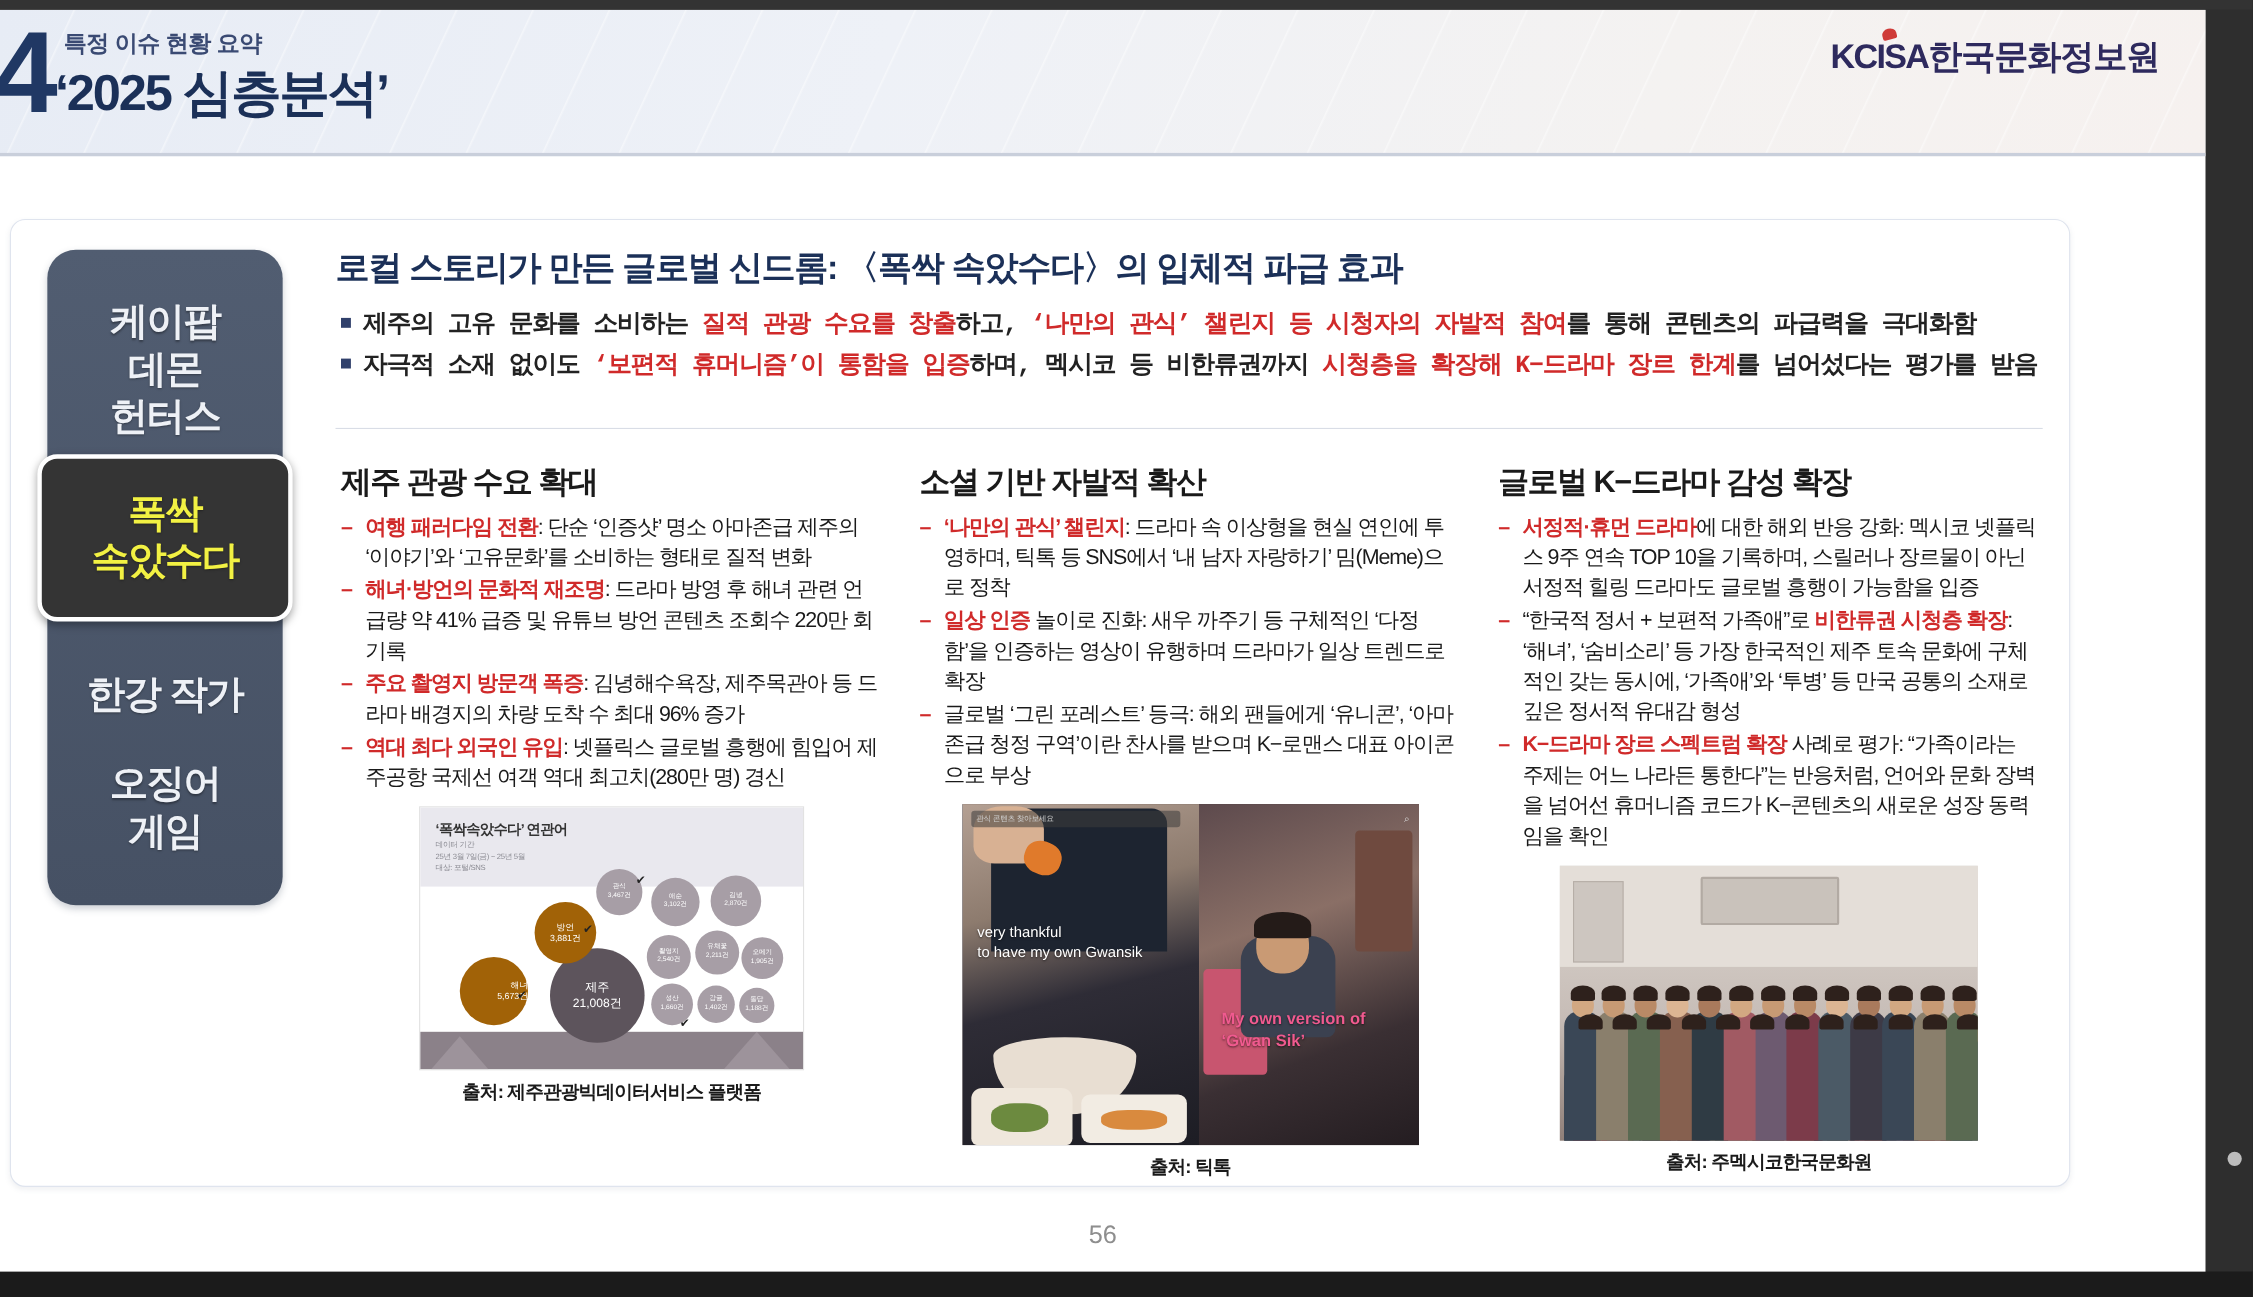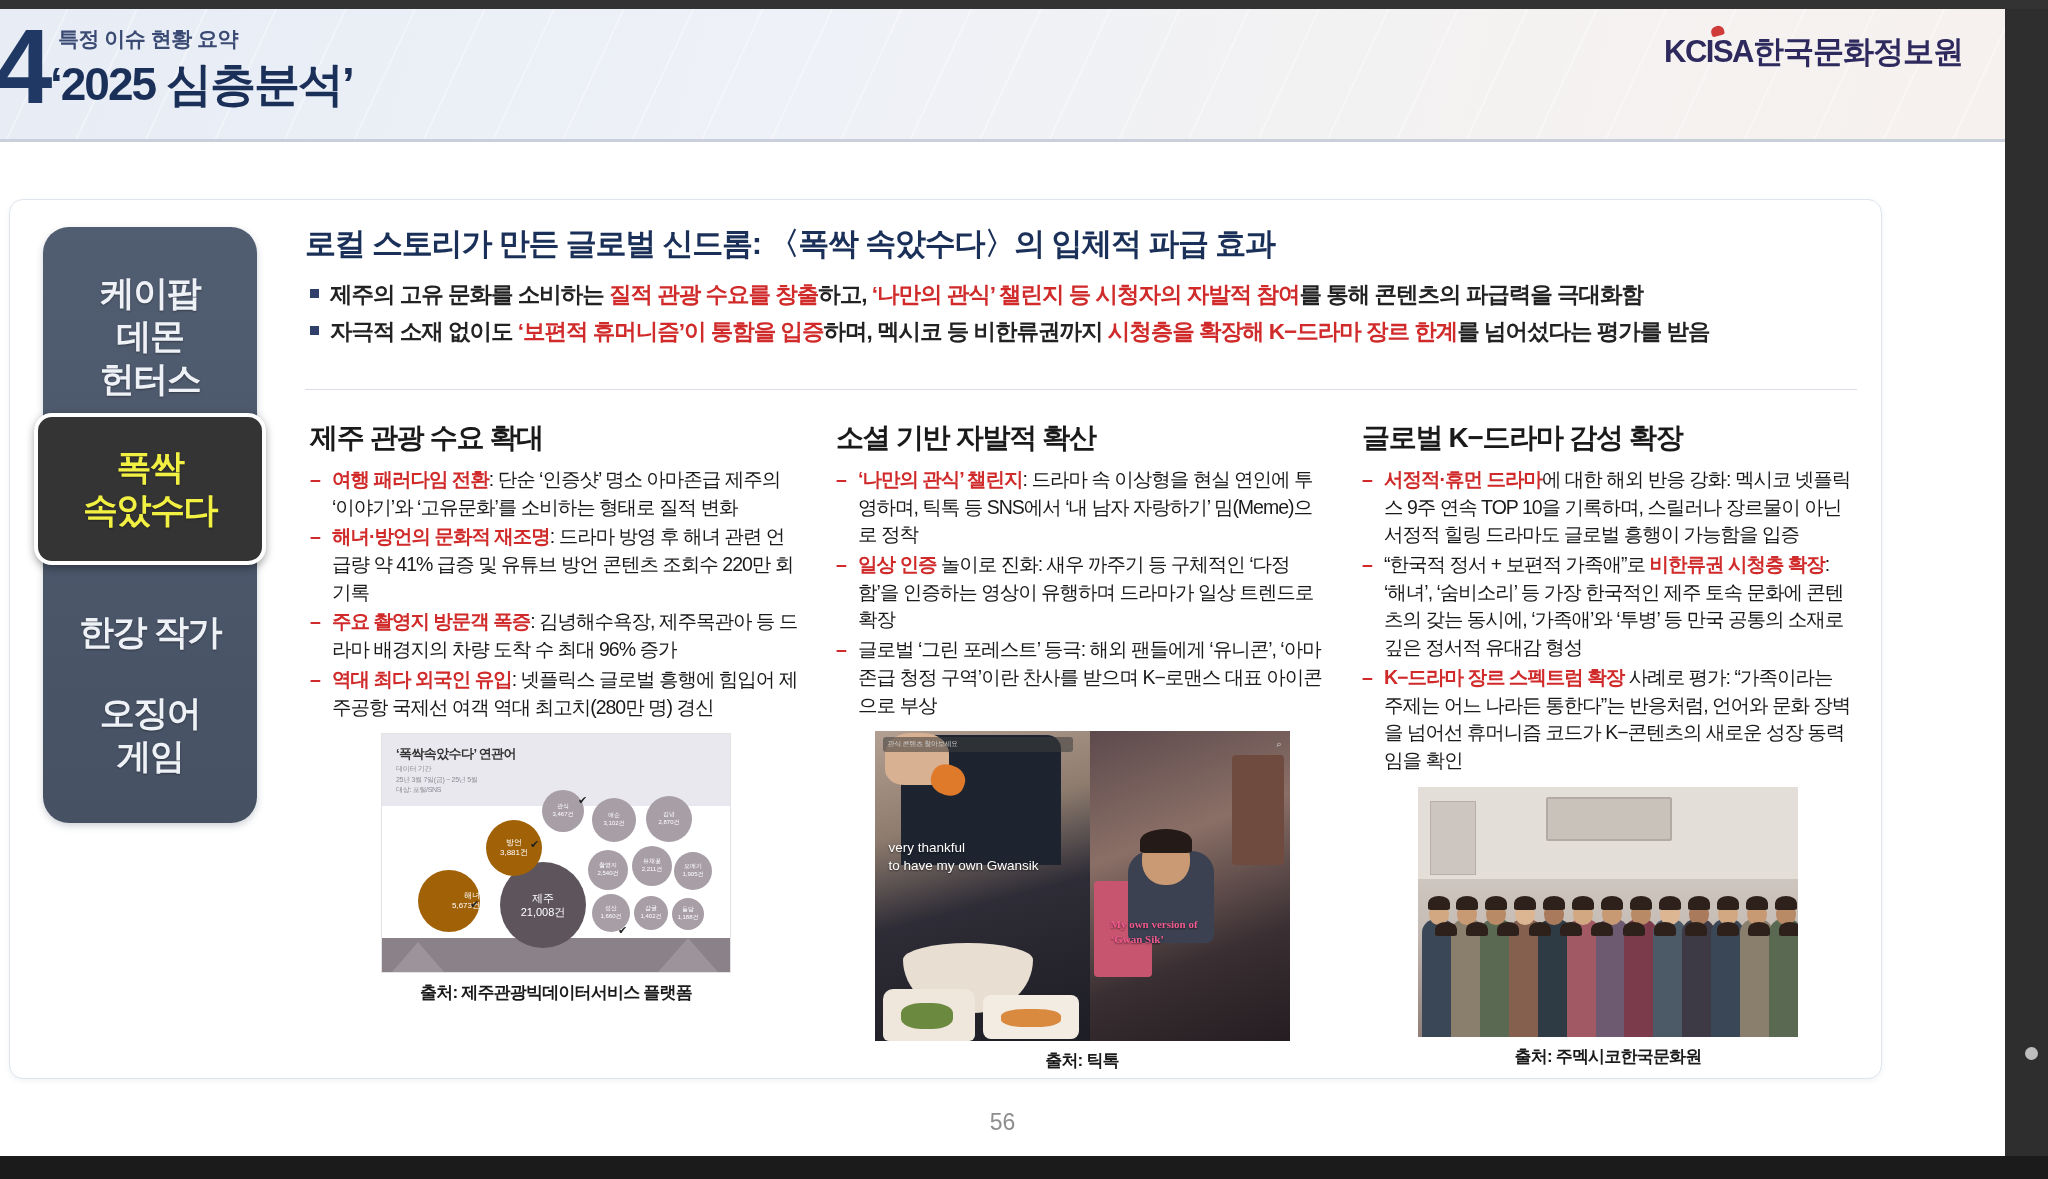--- a/index.html
+++ b/index.html
@@ -168,20 +168,21 @@
     letter-spacing: -1.2px;
     margin-bottom: 13px;
   }
   .lead-row {
     display: flex; align-items: flex-start;
     font-size: 22.5px; font-weight: bold;
     color: #222222;
     letter-spacing: -1px;
     line-height: 1.55;
     margin-bottom: 2px;
+    font-family: Liberation Mono, monospace;
   }
   .lead-bullet {
     width: 9px; height: 9px;
     background: #30406b;
     margin: 11px 11px 0 5px;
     flex: 0 0 auto;
   }
   .hl { color: #d02a2a; }
 
   #divider {
@@ -314,22 +315,22 @@
     position: absolute; right: 8px; top: 8px;
     font-size: 9px; color: #dcdcdc;
   }
   .tt-cap1 {
     position: absolute; left: 14px; top: 108px;
     font-size: 13.5px; color: #ffffff; line-height: 1.35;
     text-shadow: 0 1px 2px rgba(0,0,0,0.6);
   }
   .tt-cap2 {
     position: absolute; left: 236px; top: 186px;
-    font-size: 11px; color: #f05a8f; font-weight: bold;
-    line-height: 1.35; text-shadow: 0 1px 2px rgba(0,0,0,0.6); font-family: Liberation Serif, serif;
+    font-size: 15px; color: #f05a8f; font-weight: bold;
+    line-height: 1.35; text-shadow: 0 1px 2px rgba(0,0,0,0.6);
   }
   .tt-bowl {
     position: absolute; left: 28px; bottom: 28px;
     width: 130px; height: 70px;
     background: #e8ded2;
     border-radius: 50% 50% 46% 46% / 24% 24% 76% 76%;
   }
   .tt-bowl2 {
     position: absolute; left: 8px; bottom: 0;
     width: 92px; height: 52px;
@@ -668,21 +669,21 @@
 
       <div class="col">
         <div class="col-title">글로벌 K−드라마 감성 확장</div>
         <div>
             <div class="dash-item">
               <span class="dash">–</span>
               <span class="dash-body"><span class="red-b">서정적·휴먼 드라마</span><span>에 대한 해외 반응 강화: 멕시코 넷플릭스 9주 연속 TOP 10을 기록하며, 스릴러나 장르물이 아닌 서정적 힐링 드라마도 글로벌 흥행이 가능함을 입증</span></span>
             </div>
             <div class="dash-item">
               <span class="dash">–</span>
-              <span class="dash-body"><span>“한국적 정서 + 보편적 가족애”로 </span><span class="red-b">비한류권 시청층 확장</span><span>: ‘해녀’, ‘숨비소리’ 등 가장 한국적인 제주 토속 문화에 콘텐츠의 갖는 동시에, ‘가족애’와 ‘투병’ 등 만국 공통의 소재로 깊은 정서적 유대감 형성</span></span>
+              <span class="dash-body"><span>“한국적 정서 + 보편적 가족애”로 </span><span class="red-b">비한류권 시청층 확장</span><span>: ‘해녀’, ‘숨비소리’ 등 가장 한국적인 제주 토속 문화에 구체적인 갖는 동시에, ‘가족애’와 ‘투병’ 등 만국 공통의 소재로 깊은 정서적 유대감 형성</span></span>
             </div>
             <div class="dash-item">
               <span class="dash">–</span>
               <span class="dash-body"><span class="red-b">K−드라마 장르 스펙트럼 확장</span><span> 사례로 평가: “가족이라는 주제는 어느 나라든 통한다”는 반응처럼, 언어와 문화 장벽을 넘어선 휴머니즘 코드가 K−콘텐츠의 새로운 성장 동력임을 확인</span></span>
             </div>
           </div>
 
         <div class="figure">
           <div class="fig-photo">
             <div class="ph-wall"></div>

